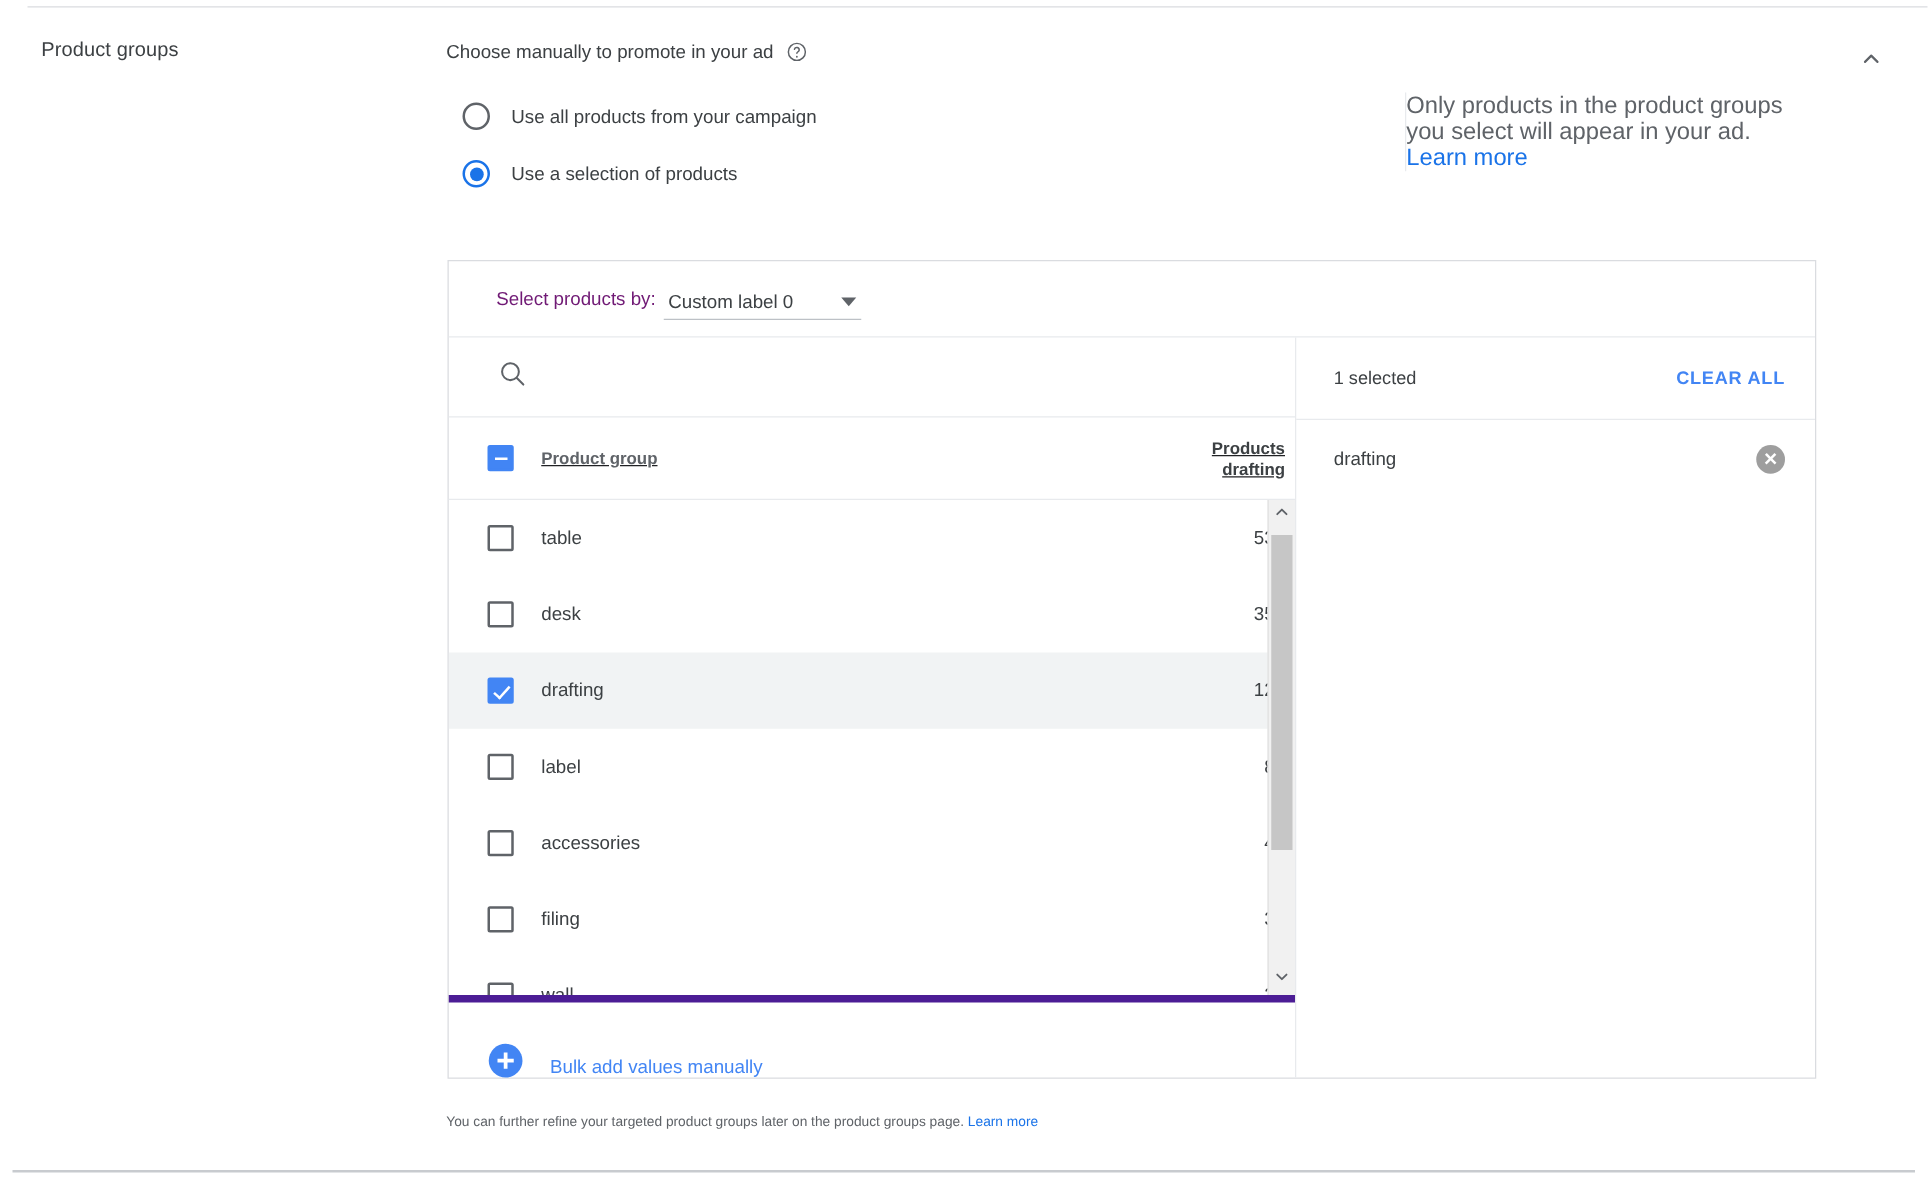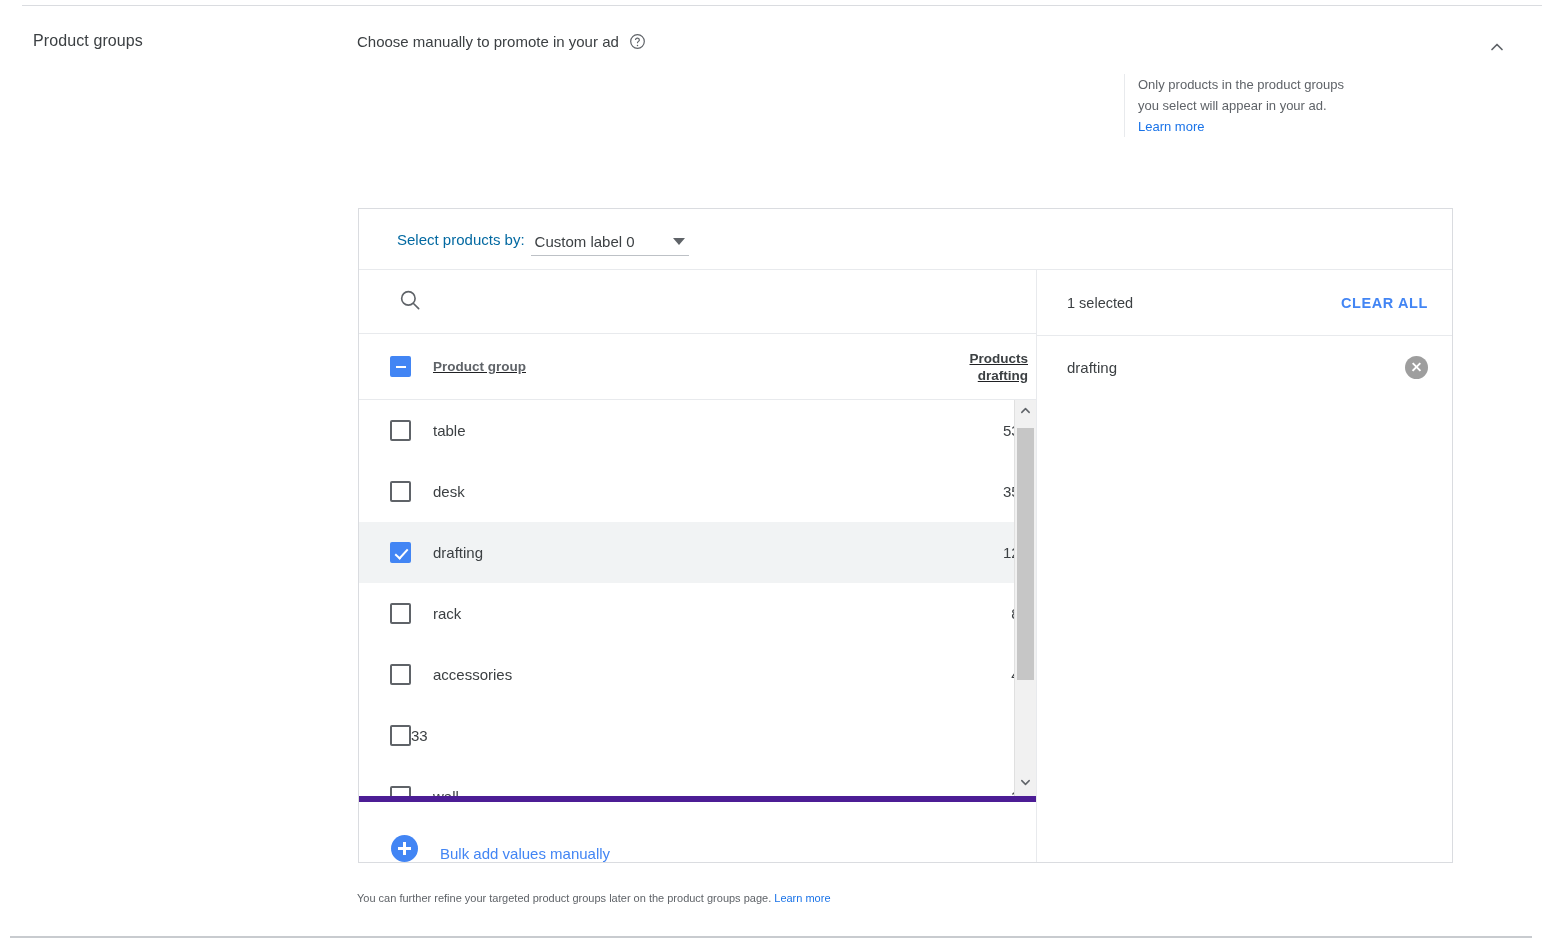--- a/index.html
+++ b/index.html
@@ -96,25 +96,25 @@
   .radio-label {
     font-size: 15px;
     color: #3c4043;
   }
 
   
   .side-note {
     position: absolute;
     left: 1124px; top: 74px;
     width: 320px;
-    font-size: 13px;
+    font-size: 19px;
     line-height: 21px;
     color: #5f6368;
     border-left: 1px solid #e8eaed;
-    padding-left: 13px;
+    padding-left: 0px;
   }
   .side-note .nl { display: block; }
   .side-note a {
     color: #1a73e8;
     text-decoration: none;
     cursor: pointer;
   }
 
   
   .picker {
@@ -127,21 +127,21 @@
 
   .picker-topbar {
     height: 61px;
     border-bottom: 1px solid #e8eaed;
     display: flex;
     align-items: center;
     padding-left: 38px;
   }
   .select-by-label {
     font-size: 15px;
-    color: #0369a1;
+    color: #701a75;
     margin-right: 6px;
   }
   .select-by-control {
     display: inline-flex;
     align-items: baseline;
     gap: 19px;
     border-bottom: 1px solid #bdc1c6;
     padding: 0 4px 5px 4px;
     margin-bottom: -10px;
     cursor: pointer;
@@ -431,20 +431,30 @@
     <span>Choose manually to promote in your ad</span>
     <span class="help-icon">
       <svg width="17" height="17" viewBox="0 0 20 20" fill="none" stroke="currentColor" stroke-width="1.4">
         <circle cx="10" cy="10" r="8"></circle>
         <path d="M7.7 7.6a2.3 2.3 0 0 1 4.5.6c0 1.5-2.2 1.8-2.2 3.2" stroke-linecap="round"></path>
         <circle cx="10" cy="14.6" r="0.85" fill="currentColor" stroke="none"></circle>
       </svg>
     </span>
   </div>
 
+  <div class="radios">
+    <div class="radio-row">
+      <span class="radio"></span>
+      <span class="radio-label">Use all products from your campaign</span>
+    </div>
+    <div class="radio-row">
+      <span class="radio checked"></span>
+      <span class="radio-label">Use a selection of products</span>
+    </div>
+  </div>
 </div>
 
 <div class="side-note">
   <span class="nl">Only products in the product groups</span>
   <span class="nl">you select will appear in your ad.</span>
   <a class="nl">Learn more</a>
 </div>
 
 <div class="picker">
 
@@ -494,32 +504,33 @@
           </div>
 
           <div class="row selected">
             <span class="cbx checked"></span>
             <span class="row-name">drafting</span>
             <span class="row-count">125</span>
           </div>
 
           <div class="row">
             <span class="cbx"></span>
-            <span class="row-name">rack</span>
+            <span class="row-name">label</span>
             <span class="row-count">88</span>
           </div>
 
           <div class="row">
             <span class="cbx"></span>
             <span class="row-name">accessories</span>
             <span class="row-count">47</span>
           </div>
 
           <div class="row">
             <span class="cbx"></span>
+            <span class="row-name">filing</span>
             <span class="row-count">33</span>
           </div>
 
           <div class="row">
             <span class="cbx"></span>
             <span class="row-name">wall</span>
             <span class="row-count">23</span>
           </div>
 
         </div>

